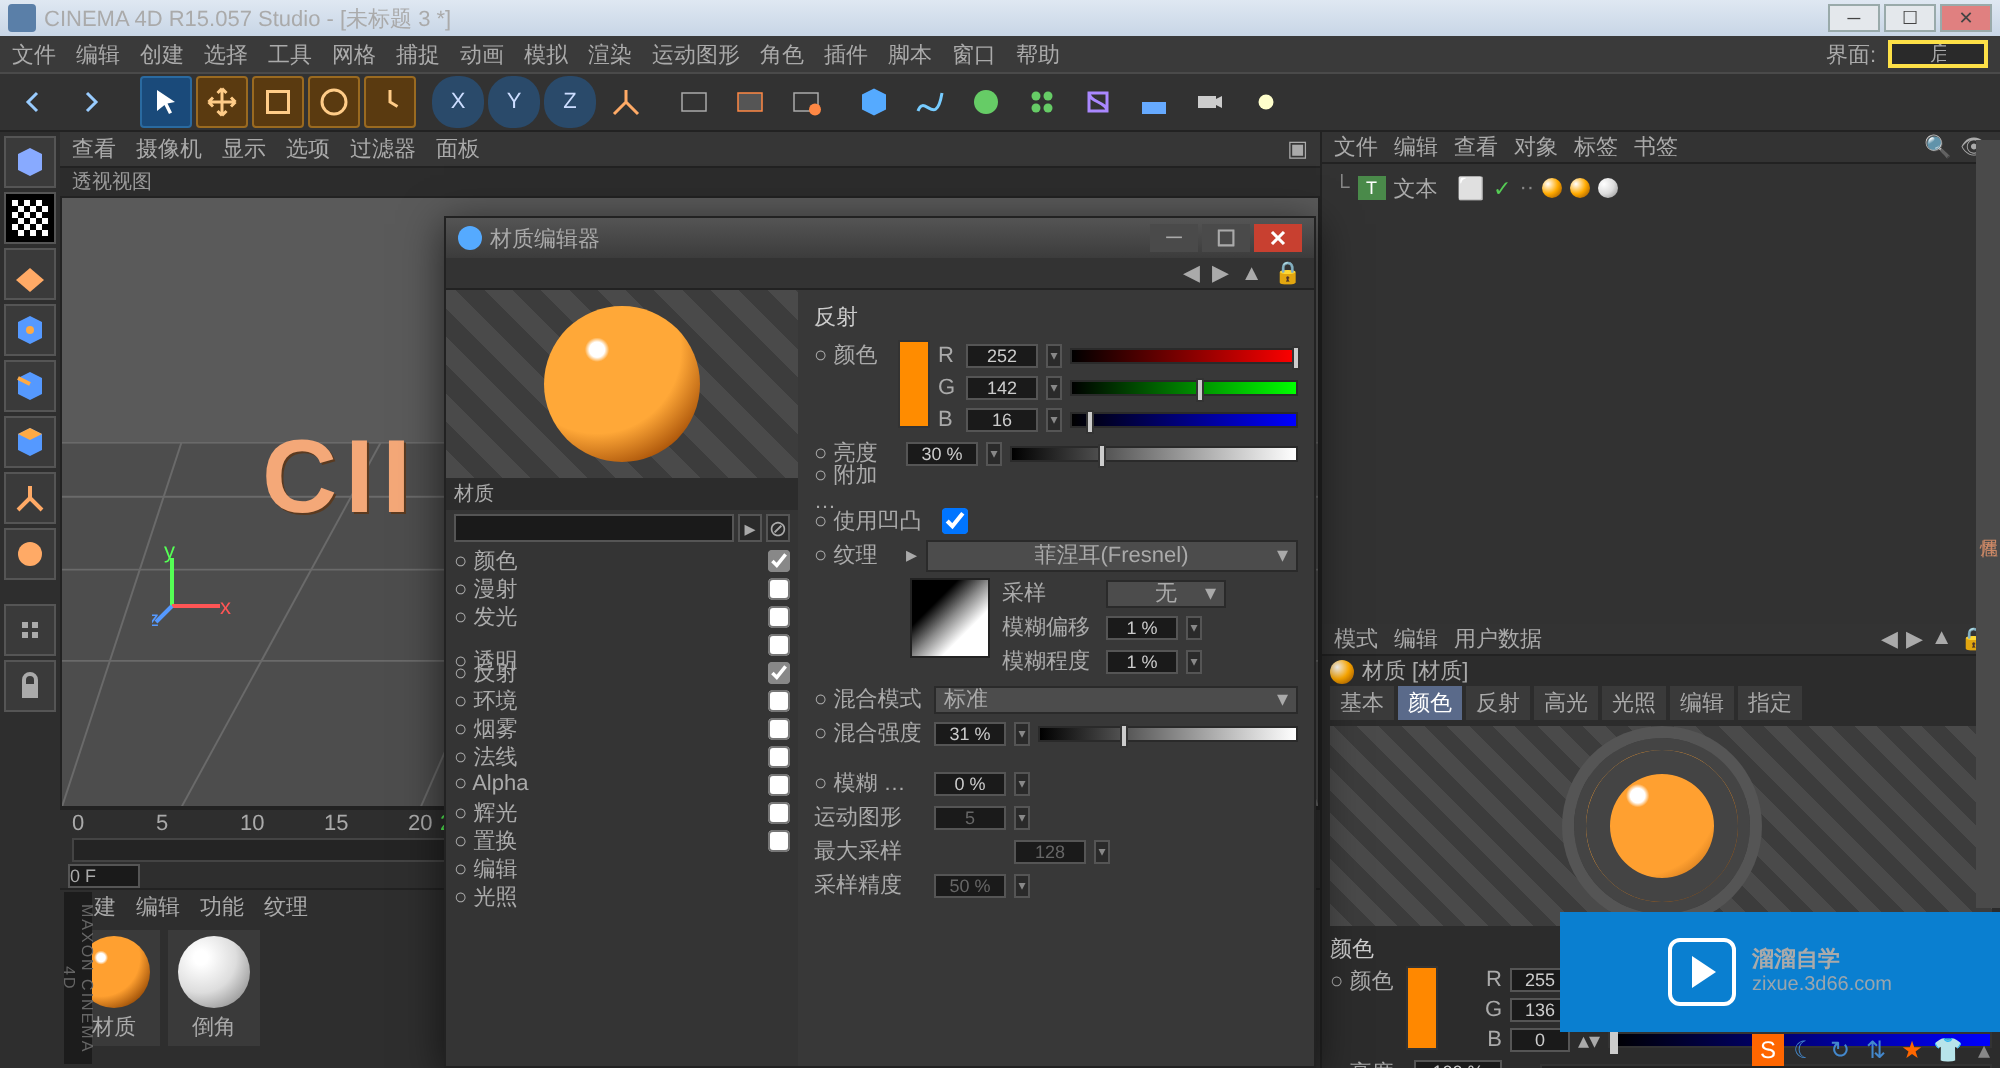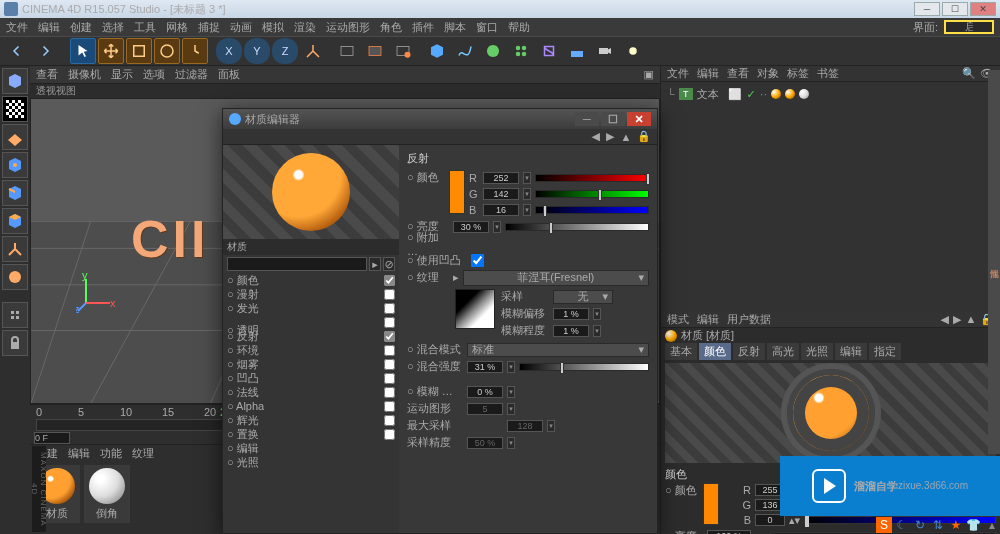--- a/index.html
+++ b/index.html
@@ -93,21 +93,21 @@
 .me-swatch { width: 16px; height: 32px; background: #ff8c00; border: 1px solid #333; }
 .me-wide { height: 16px; background: #4c4c4c; border: 1px solid #2a2a2a; display: flex; align-items: center; justify-content: center; font-size: 10px; color: #ccc; position: relative; }
 .me-wide .arrow { position: absolute; right: 4px; }
 .me-tex { display: flex; gap: 6px; margin: 2px 0 2px 48px; }
 .me-tex .thumb { width: 40px; height: 40px; background: linear-gradient(135deg,#000 0 30%,#888 50%,#fff 70%); border: 1px solid #222; }
 .me-tex .opts { display: flex; flex-direction: column; gap: 2px; }
 .diag { background: repeating-linear-gradient(45deg,#4a4a4a 0 8px,#3c3c3c 8px 16px); }
 .watermark { position: absolute; right: 0; bottom: 18px; width: 220px; height: 60px; background: #0a7fd0; display: flex; align-items: center; justify-content: center; gap: 8px; z-index: 200; }
 .watermark .logo { width: 34px; height: 34px; border: 2px solid #fff; border-radius: 6px; display:flex; align-items:center; justify-content:center; }
 .watermark .logo::after { content:""; border-left: 12px solid #fff; border-top: 8px solid transparent; border-bottom: 8px solid transparent; margin-left: 3px; }
-.watermark .txt { color: #fff; font-size: 18px; font-weight: bold; display: flex; line-height: 1.1; }
+.watermark .txt { color: #fff; font-size: 18px; font-weight: bold; display: flex; flex-direction: column; line-height: 1.1; }
 .watermark .txt small { font-size: 10px; font-weight: normal; opacity: .9; }
 .tray { position: absolute; right: 0; bottom: 0; height: 18px; display: flex; gap: 2px; align-items: center; z-index: 201; }
 .tray .ti { width: 16px; height: 16px; display:flex; align-items:center; justify-content:center; font-size: 12px; }
 .right-side-strip { position: absolute; right: 0; top: 70px; width: 12px; bottom: 80px; background: #4a4a4a; z-index: 50; display: flex; align-items:center; justify-content:center; writing-mode: vertical-rl; font-size: 9px; color:#c86; }
 </style>
 </head>
 <body>
 
 <div class="titlebar">
   <span style="width:14px;height:14px;background:#5a7fa8;border-radius:2px;margin-right:4px;"></span>
@@ -548,24 +548,20 @@
           <div class="me-ch sel">
             <span style="flex: 1 1 0%;">○ 反射</span>
             <input type="checkbox" checked="" style="">
           </div>
           <div class="me-ch">
             <span style="flex: 1 1 0%;">○ 环境</span>
             <input type="checkbox" style="">
           </div>
           <div class="me-ch">
             <span style="flex: 1 1 0%;">○ 烟雾</span>
-            <input type="checkbox" style="">
-          </div>
-          <div class="me-ch">
-            <span style="flex: 1 1 0%;">○ 凹凸</span>
             <input type="checkbox" style="">
           </div>
           <div class="me-ch">
             <span style="flex: 1 1 0%;">○ 法线</span>
             <input type="checkbox" style="">
           </div>
           <div class="me-ch">
             <span style="flex: 1 1 0%;">○ Alpha</span>
             <input type="checkbox" style="">
           </div>

